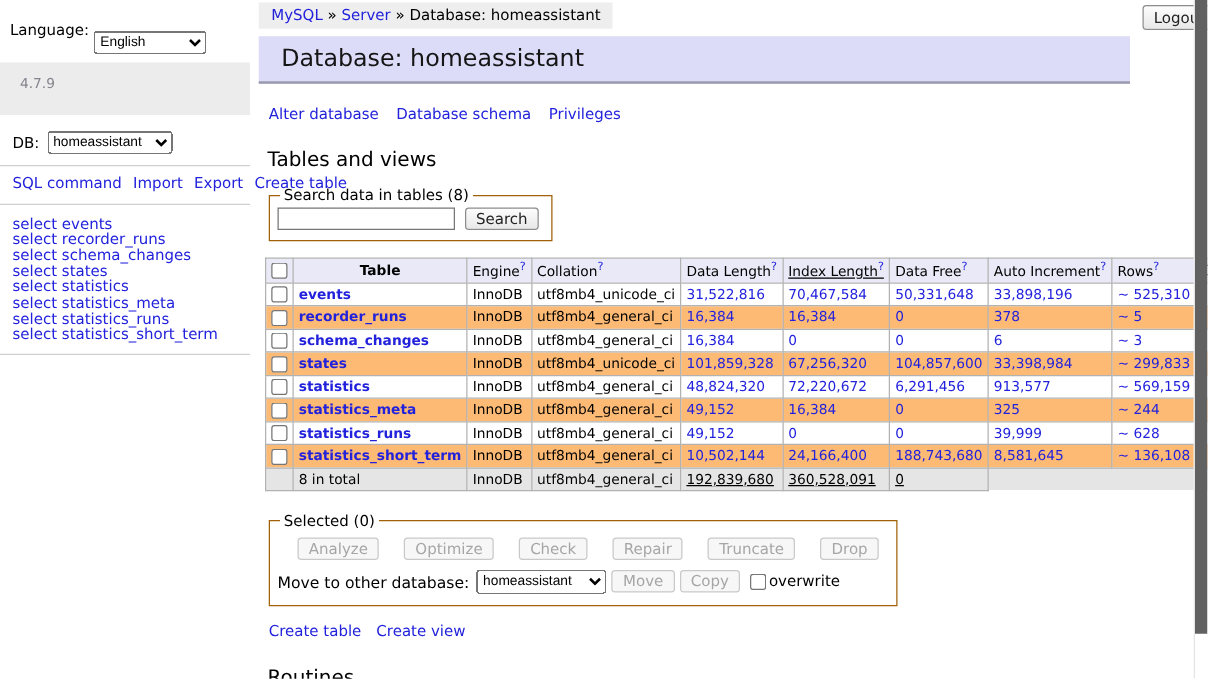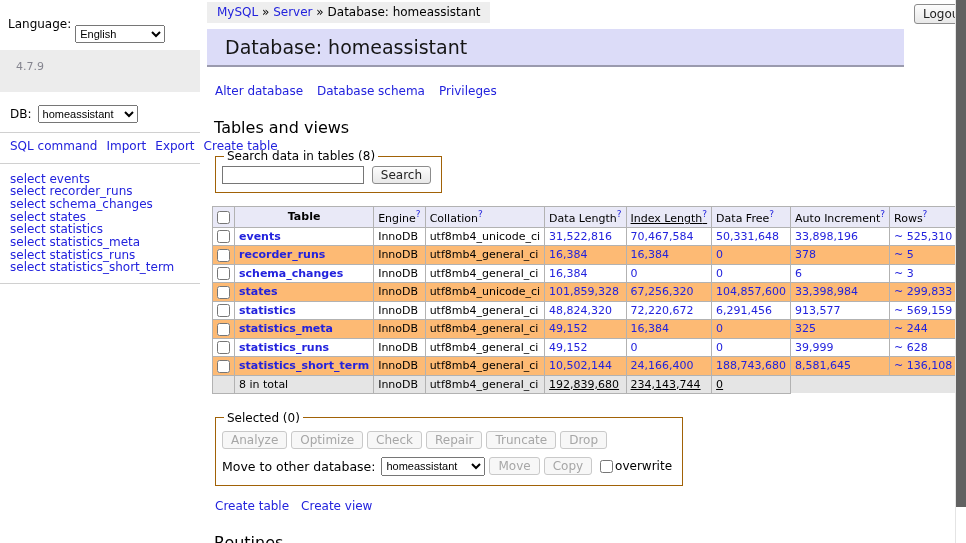--- a/index.html
+++ b/index.html
@@ -90,21 +90,21 @@
   td.num.black { color: #000; text-decoration: underline; }
   td.check-cell, th.check-cell { text-align: center; width: 20px; padding: 1px 3px; }
   td.bold { font-weight: bold; }
   tr.footer-row td { background: #e5e5e5; }
   tr.footer-row td.no-border { border: none; }
   input[type="checkbox"] { width: 13px; height: 13px; vertical-align: middle; margin: 0; }
 
   
   .selected-fieldset { margin: 17px 0 0 8px; padding: 3px 10px 9px 6px; min-width: 392px; }
   .selected-buttons { margin-top: 3px; }
-  .selected-buttons .btn { margin-left: 0; margin-right: 4px; }
+  .selected-buttons .btn { margin-left: 16px; margin-right: 4px; }
   .move-row { margin-top: 8px; display: flex; align-items: center; font-size: 12.5px; }
   .move-row select { width: 104px; height: 19px; font-size: 11px; margin-left: 6px; }
   .move-row .overwrite-wrap { display: flex; align-items: center; margin-left: 8px; gap: 2px; font-size: 12px; }
 
   .create-links { margin: 13px 12px 0 8px; }
   .create-links a { margin-right: 12px; font-size: 12px; }
 
   
   .scrollbar {
     position: absolute; right: 0; top: 0; width: 11px; height: 543px;
@@ -286,21 +286,21 @@
           <td></td>
         </tr>
       </tbody>
     <tfoot>
       <tr class="footer-row">
         <td class="check-cell"></td>
         <td class="bold">8 in total</td>
         <td>InnoDB</td>
         <td>utf8mb4_general_ci</td>
         <td class="num black">192,839,680</td>
-        <td class="num black">234,143,744</td>
+        <td class="num black">360,528,091</td>
         <td class="num black">0</td>
         <td class="no-border" colspan="3"></td>
       </tr>
     </tfoot>
   </table>
 
   <fieldset class="selected-fieldset">
     <legend>Selected (0)</legend>
     <div class="selected-buttons"><button class="btn" disabled="">Analyze</button><button class="btn" disabled="">Optimize</button><button class="btn" disabled="">Check</button><button class="btn" disabled="">Repair</button><button class="btn" disabled="">Truncate</button><button class="btn" disabled="">Drop</button></div>
     <div class="move-row">

